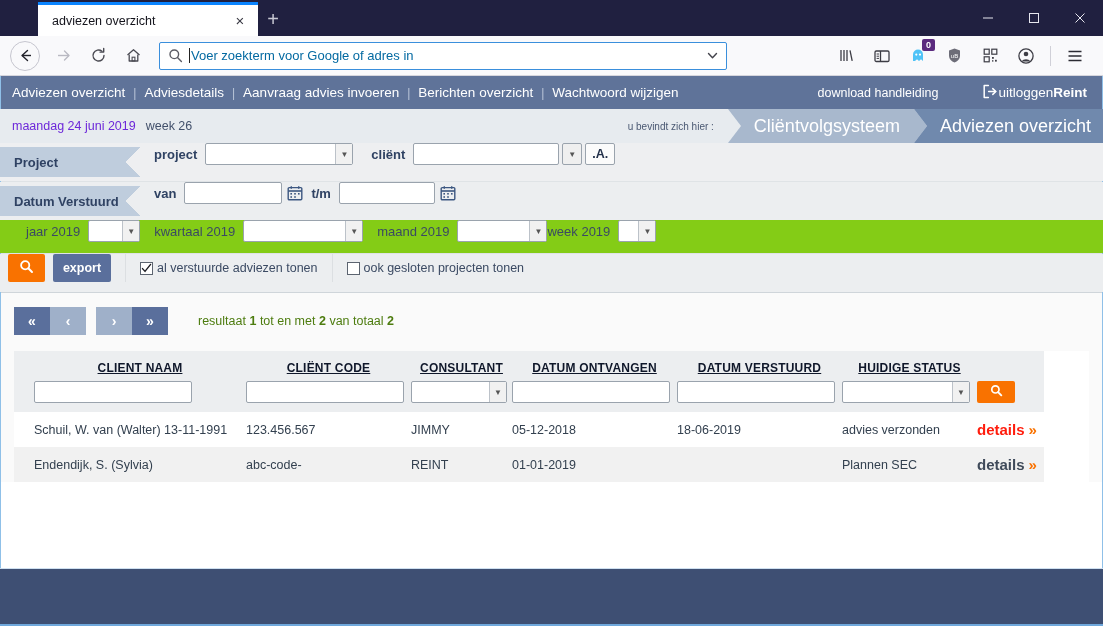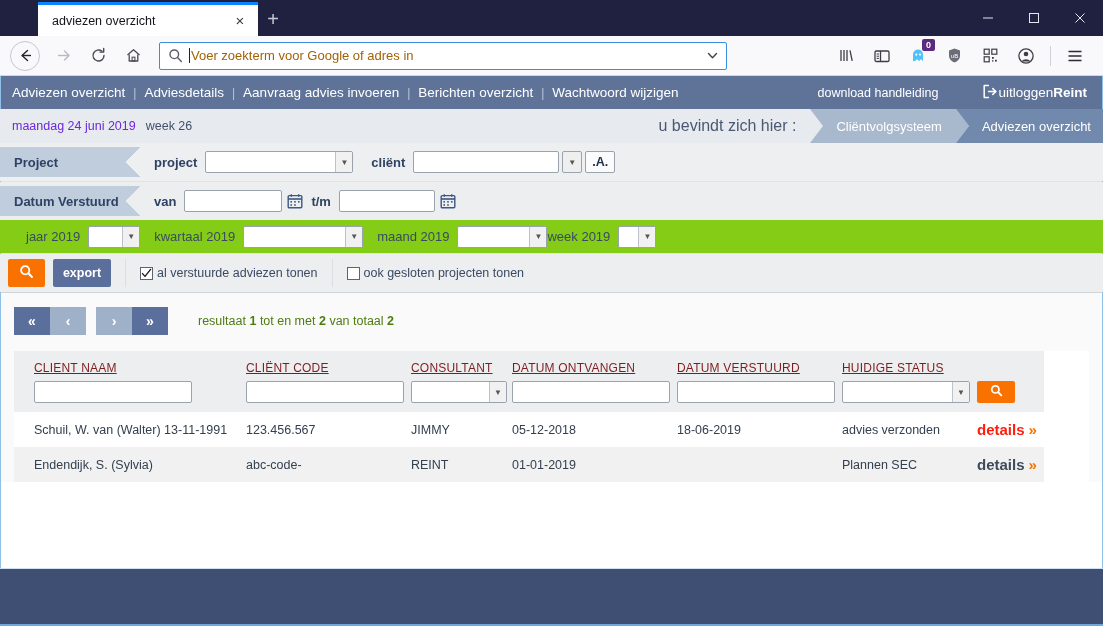--- a/index.html
+++ b/index.html
@@ -59,21 +59,21 @@
   .navbtn.disabled { color: #b9b9c2; }
 
   .urlbar {
     flex: 0 0 568px; height: 28px; background: #fff;
     border: 1px solid #3a8fdc; border-radius: 2px;
     display: flex; align-items: center; padding: 0 6px 0 8px;
     margin-left: 8px; margin-right: 8px;
   }
   .urlbar .mag { color: #5b5b64; display: flex; margin-right: 6px; }
   .url-caret { width:1px; height:15px; background:#222; margin-right:1px; }
-  .url-ph { flex: 1; font-size: 13px; color: #a16207; }
+  .url-ph { flex: 1; font-size: 13px; color: #0369a1; }
   .url-chev { color: #44444c; display:flex; }
 
   .toolicons { margin-left: auto; display: flex; align-items: center; }
   .toolicon {
     width: 32px; height: 32px; display: flex; align-items: center;
     justify-content: center; color: #3d3d45; position: relative; margin: 0 2px;
   }
   .badge {
     position: absolute; top: -1px; right: -1px; background: #5b2a7e; color: #fff;
     font-size: 9px; line-height: 12px; min-width: 13px; text-align: center;
@@ -98,45 +98,45 @@
   .logout b { font-weight: bold; }
 
   .subbar {
     height: 34px; background: #e7ebef; display: flex; align-items: center;
     font-size: 12.5px; color: #42506b; padding-left: 12px; position: relative;
   }
   .subbar .datetxt { color:#6d28d9; }
   .subbar .wk { margin-left: 10px; }
   .crumbs { margin-left: auto; display: flex; align-items: stretch; height: 34px; }
   .crumb-lead {
-    display:flex; align-items:center; padding-right: 14px; color:#4a5872; font-size:16px;
+    display:flex; align-items:center; padding-right: 14px; color:#4a5872; font-size:10px;
   }
   .crumb {
     display: flex; align-items: center; position: relative;
-    padding: 0 14px 0 26px; color: #fff; font-size: 13px; white-space: nowrap;
+    padding: 0 14px 0 26px; color: #fff; font-size: 18px; white-space: nowrap;
   }
   .crumb.c1 { background: #a8b8cd; }
   .crumb.c2 { background: #7089ad; padding-right: 12px; }
   .crumb::before {
     content:""; position:absolute; left:0; top:0; width:0; height:0;
     border-top: 17px solid transparent; border-bottom: 17px solid transparent;
     border-left: 13px solid #e7ebef;
   }
   .crumb.c2::before { border-left-color: #a8b8cd; }
   .crumb::after {
     content:""; position:absolute; right:-13px; top:0; width:0; height:0; z-index:2;
     border-top: 17px solid transparent; border-bottom: 17px solid transparent;
     border-left: 13px solid #a8b8cd;
   }
   .crumb.c2::after { display:none; }
 
   
   .filters { background: #eceff1; border-bottom: 1px solid #cfd5da; }
   .frow {
-    display: flex; align-items: center; min-height: 38px; position: relative;
+    display: flex; align-items: flex-start; min-height: 38px; position: relative;
   }
   .frow.r1 { background:#eeeff1; }
   .frow.r2 { background:#eceef0; }
   .frow.r3 { background:#84cc16; min-height:33px; }
   .frow.r4 { background:#eceef0; }
   .fdiv { height:1px; background:#dfe3e6; }
 
   .ftab {
     width: 126px; min-height: 30px; background: #bfcddd; color: #2f4263;
     font-weight: bold; font-size: 13px; display: flex; align-items: center;
@@ -207,21 +207,21 @@
   }
   .pgbtn.dark { background:#5a6f9c; }
   .pgbtn.light { background:#9fb0c9; }
   .pggap { width: 10px; }
   .pgtext { margin-left: 30px; font-size:12.5px; color:#4d7c0f; }
   .pgtext b { font-weight:bold; }
 
   .tblwrap { margin: 16px 14px 0 14px; background:#fff; }
   table { border-collapse: collapse; width: 1030px; table-layout: fixed; }
   th {
-    text-align:left; font-size:12px; font-weight:normal; color:#7f1d1d;
+    text-align:center; font-size:12px; font-weight:bold; color:#0f172a;
     padding: 10px 0 6px 0; background:#eceef0; letter-spacing:.2px;
   }
   th span { text-decoration: underline; cursor:pointer; }
   th:first-child { padding-left:20px; }
   .filterrow td { background:#eceef0; padding: 0 0 9px 0; }
   .filterrow td:first-child { padding-left:20px; }
   .fipt {
     height:22px; border:1px solid #9aa3ad; background:#fff; border-radius:2px; width:100%;
   }
   .fsel {

